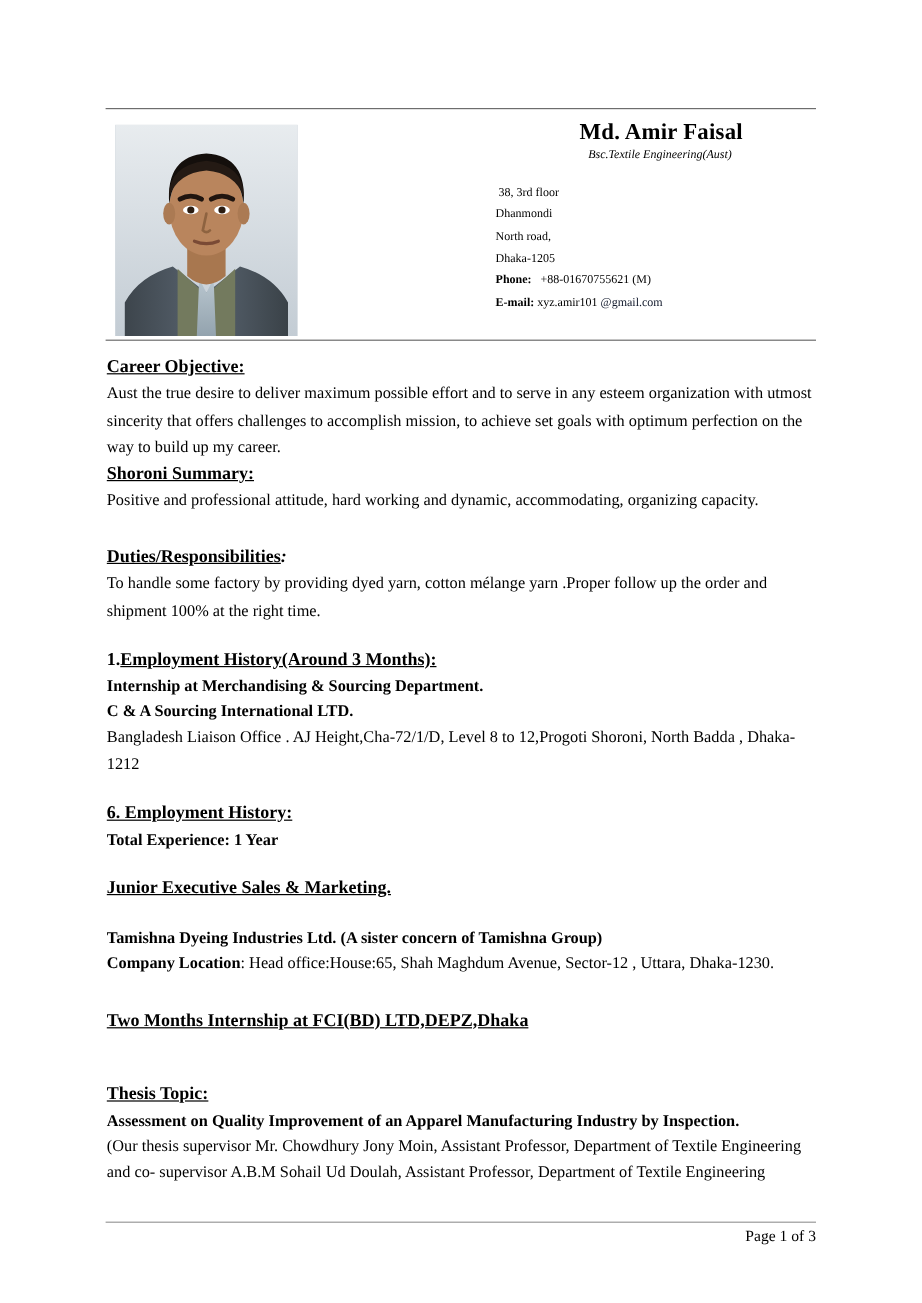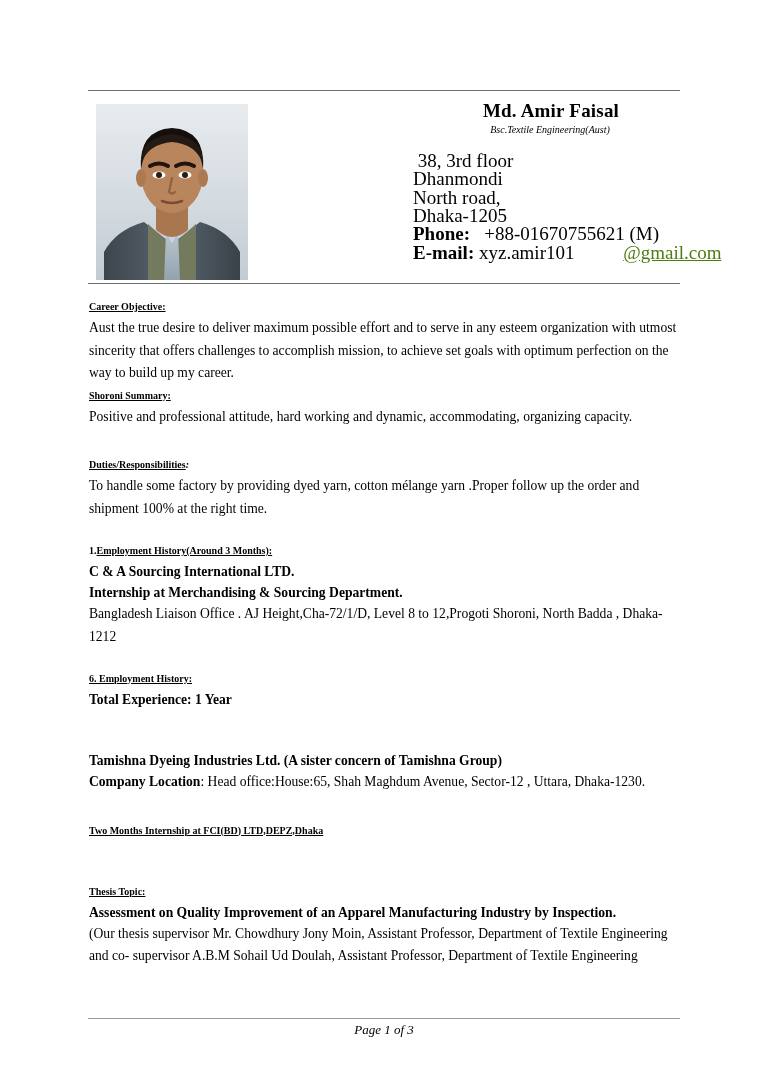--- a/index.html
+++ b/index.html
@@ -88,50 +88,48 @@
   .cand-degree {
     font-size: 10px;
     font-style: italic;
     text-align: center;
     line-height: 1.2;
     margin: 2px 0 0 0;
     padding-left: 4px;
   }
   .addr {
     margin-top: 16px;
-    font-size: 19px;
+    font-size: 10px;
     line-height: 18.4px;
   }
   .addr div { white-space: pre; }
   .addr .lbl { font-weight: bold; }
   .mail-link {
-    text-decoration: underline;
-    color: #4d7c0f;
-    margin-left: 44px;
+    color: #0f172a;
   }
 
   
   .body-col {
     position: absolute;
     left: 89px;
     top: 296px;
     width: 594px;
     font-size: 13.6px;
   }
 
   p.para {
     margin: 0;
     line-height: 22.5px;
     text-align: left;
   }
   .hd {
     margin: 0;
     line-height: 21px;
     font-weight: bold;
-    font-size: 10px;
+    font-size: 15px;
     font-family: Liberation Serif, serif;
   }
   .hd .u { text-decoration: underline; }
   .hd .nou { text-decoration: none; }
   .hd-ital-colon {
     font-style: italic;
     font-weight: bold;
     text-decoration: none;
   }
   .bold-line {
@@ -143,23 +141,22 @@
   .gap-lg { height: 26px; }
   .gap-xl { height: 34px; }
   .spacer-2 { height: 6px; }
 
   
   .footer {
     position: absolute;
     left: 88px;
     top: 1022px;
     width: 592px;
-    text-align: center;
+    text-align: right;
     font-size: 13px;
-    font-style: italic;
   }
 </style>
 </head>
 <body>
 
 <div class="page">
 
   <div class="rule-top"></div>
 
   <div class="header">
@@ -239,31 +236,32 @@
     <p class="para">Positive and professional attitude, hard working and dynamic, accommodating, organizing capacity.</p>
 
     <div class="gap-lg"></div>
 
     <div class="hd"><span class="u">Duties/Responsibilities</span><span class="hd-ital-colon">:</span></div>
     <p class="para">To handle some factory by providing dyed yarn, cotton mélange yarn .Proper follow up the order and shipment 100% at the right time.</p>
 
     <div class="gap-md"></div>
 
     <div class="hd"><span class="nou">1.</span><span class="u">Employment History(Around 3 Months):</span></div>
+    <div class="bold-line">Internship at Merchandising &amp; Sourcing Department.</div>
     <div class="bold-line">C &amp; A Sourcing International LTD.</div>
-    <div class="bold-line">Internship at Merchandising &amp; Sourcing Department.</div>
     <p class="para">Bangladesh Liaison Office . AJ Height,Cha-72/1/D, Level 8 to 12,Progoti Shoroni, North Badda , Dhaka-1212</p>
 
     <div class="gap-md"></div>
 
     <div class="hd"><span class="u">6. Employment History:</span></div>
     <div class="bold-line">Total Experience: 1 Year</div>
 
     <div class="gap-md"></div>
 
+    <div class="hd"><span class="u">Junior Executive Sales &amp; Marketing.</span></div>
 
     <div class="gap-md"></div>
 
     <div class="bold-line">Tamishna Dyeing Industries Ltd. (A sister concern of Tamishna Group)</div>
     <p class="para"><span style="font-weight:bold">Company Location</span><span>: Head office:House:65, Shah Maghdum Avenue, Sector-12 , Uttara, Dhaka-1230.</span></p>
 
     <div class="gap-lg"></div>
 
     <div class="hd"><span class="u">Two Months Internship at FCI(BD) LTD,DEPZ,Dhaka</span></div>
 

